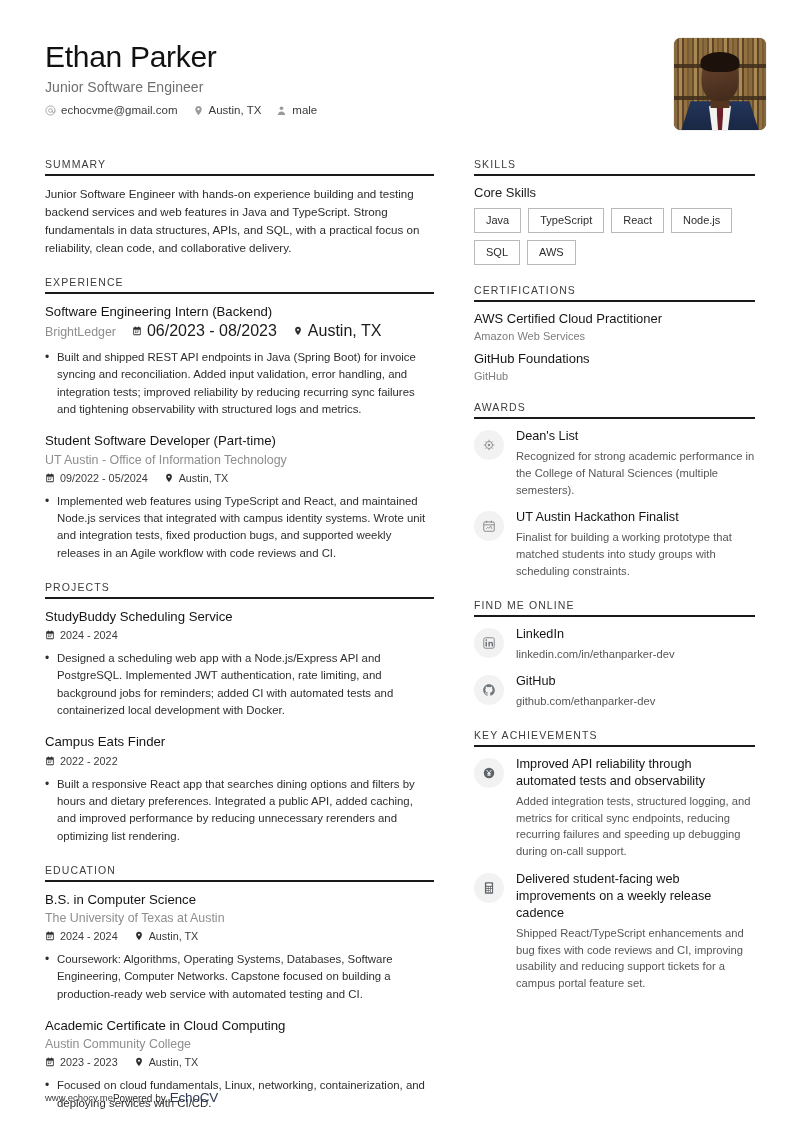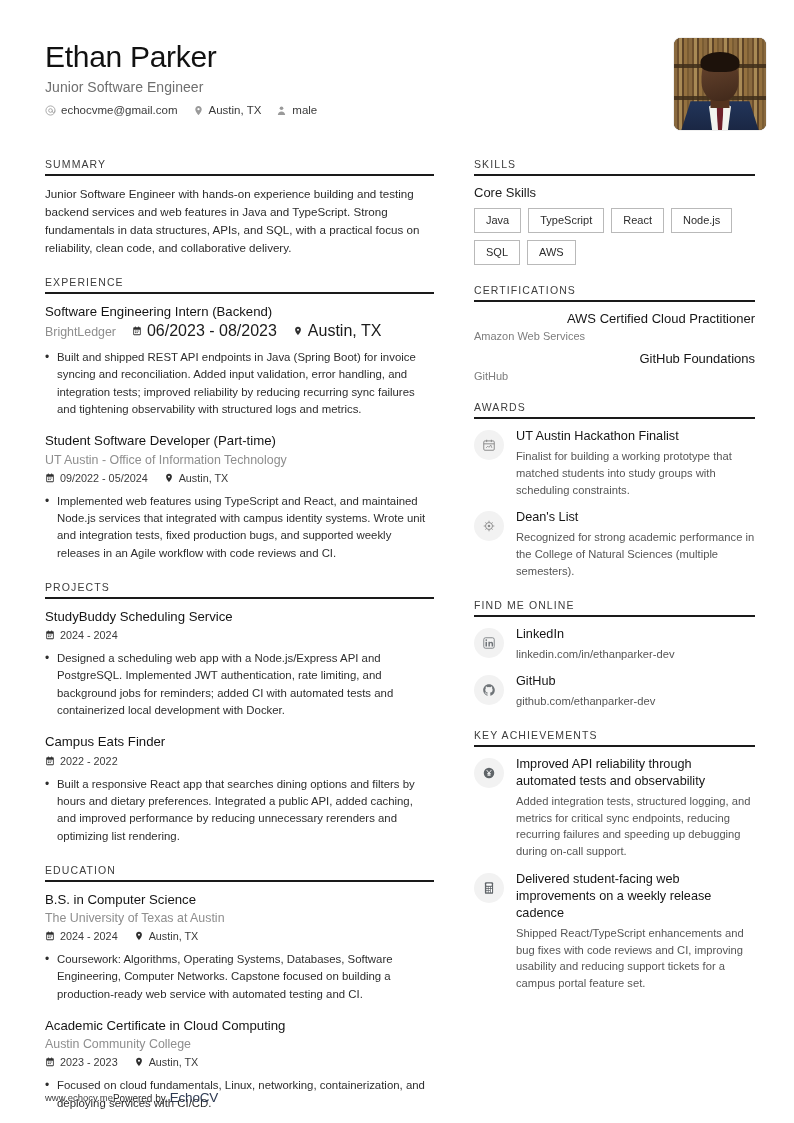--- a/index.html
+++ b/index.html
@@ -123,21 +123,21 @@
   
   .skillgroup-name { font-size: 13px; color: #1b1b1b; margin-bottom: 8px; font-weight: 400; }
   .chips { display: flex; flex-wrap: wrap; gap: 7px; }
   .chip {
     border: 1px solid #b9b9b9; background: #fff;
     font-size: 11px; color: #2c2c2c;
     padding: 5px 11px; line-height: 1.2; white-space: nowrap;
   }
 
   .cert { margin-bottom: 9px; }
-  .cert-name { font-size: 13px; color: #151515; line-height: 1.3; text-align: right; }
+  .cert-name { font-size: 13px; color: #151515; line-height: 1.3; }
   .cert-issuer { font-size: 11px; color: #7d7d7d; margin-top: 2px; }
 
   .icon-item { display: flex; gap: 12px; margin-bottom: 11px; align-items: flex-start; }
   .badge {
     width: 30px; height: 30px; border-radius: 50%; background: #f2f2f2;
     display: flex; align-items: center; justify-content: center; flex: none;
     margin-top: 2px;
   }
   .badge svg { width: 14px; height: 14px; display: block; }
   .ii-body { flex: 1; min-width: 0; }
@@ -430,42 +430,42 @@
         </div>
       </div>
 
       <div class="sec">
         <div class="sec-title">AWARDS</div>
         <div class="sec-rule"></div>
 
         <div class="icon-item">
           <span class="badge">
             <svg viewBox="0 0 24 24" fill="none" stroke="#8b8b8b" stroke-width="1.7">
+              <circle cx="12" cy="12" r="6"></circle>
+                <circle cx="12" cy="12" r="2.2" fill="#8b8b8b" stroke="none"></circle>
+              <path d="M12 3v2M12 19v2M3 12h2M19 12h2M6 6l1.4 1.4M16.6 16.6L18 18M18 6l-1.4 1.4M7.4 16.6L6 18"></path>
+            </svg>
+          </span>
+          <div class="ii-body">
+            <div class="ii-title">Dean's List</div>
+            <div class="ii-desc">Recognized for strong academic performance in the College of Natural Sciences (multiple semesters).</div>
+          </div>
+        </div>
+
+        <div class="icon-item">
+          <span class="badge">
+            <svg viewBox="0 0 24 24" fill="none" stroke="#8b8b8b" stroke-width="1.7">
               <rect x="3" y="5" width="18" height="16" rx="2"></rect>
                 <path d="M3 10h18M8 3v4M16 3v4"></path>
               <path d="M7 17l3-3 2 2 3-4 2 5" stroke-width="1.4"></path>
             </svg>
           </span>
           <div class="ii-body">
             <div class="ii-title">UT Austin Hackathon Finalist</div>
             <div class="ii-desc">Finalist for building a working prototype that matched students into study groups with scheduling constraints.</div>
-          </div>
-        </div>
-
-        <div class="icon-item">
-          <span class="badge">
-            <svg viewBox="0 0 24 24" fill="none" stroke="#8b8b8b" stroke-width="1.7">
-              <circle cx="12" cy="12" r="6"></circle>
-                <circle cx="12" cy="12" r="2.2" fill="#8b8b8b" stroke="none"></circle>
-              <path d="M12 3v2M12 19v2M3 12h2M19 12h2M6 6l1.4 1.4M16.6 16.6L18 18M18 6l-1.4 1.4M7.4 16.6L6 18"></path>
-            </svg>
-          </span>
-          <div class="ii-body">
-            <div class="ii-title">Dean's List</div>
-            <div class="ii-desc">Recognized for strong academic performance in the College of Natural Sciences (multiple semesters).</div>
           </div>
         </div>
       </div>
 
       <div class="sec">
         <div class="sec-title">FIND ME ONLINE</div>
         <div class="sec-rule"></div>
 
         <div class="icon-item">
           <span class="badge">

